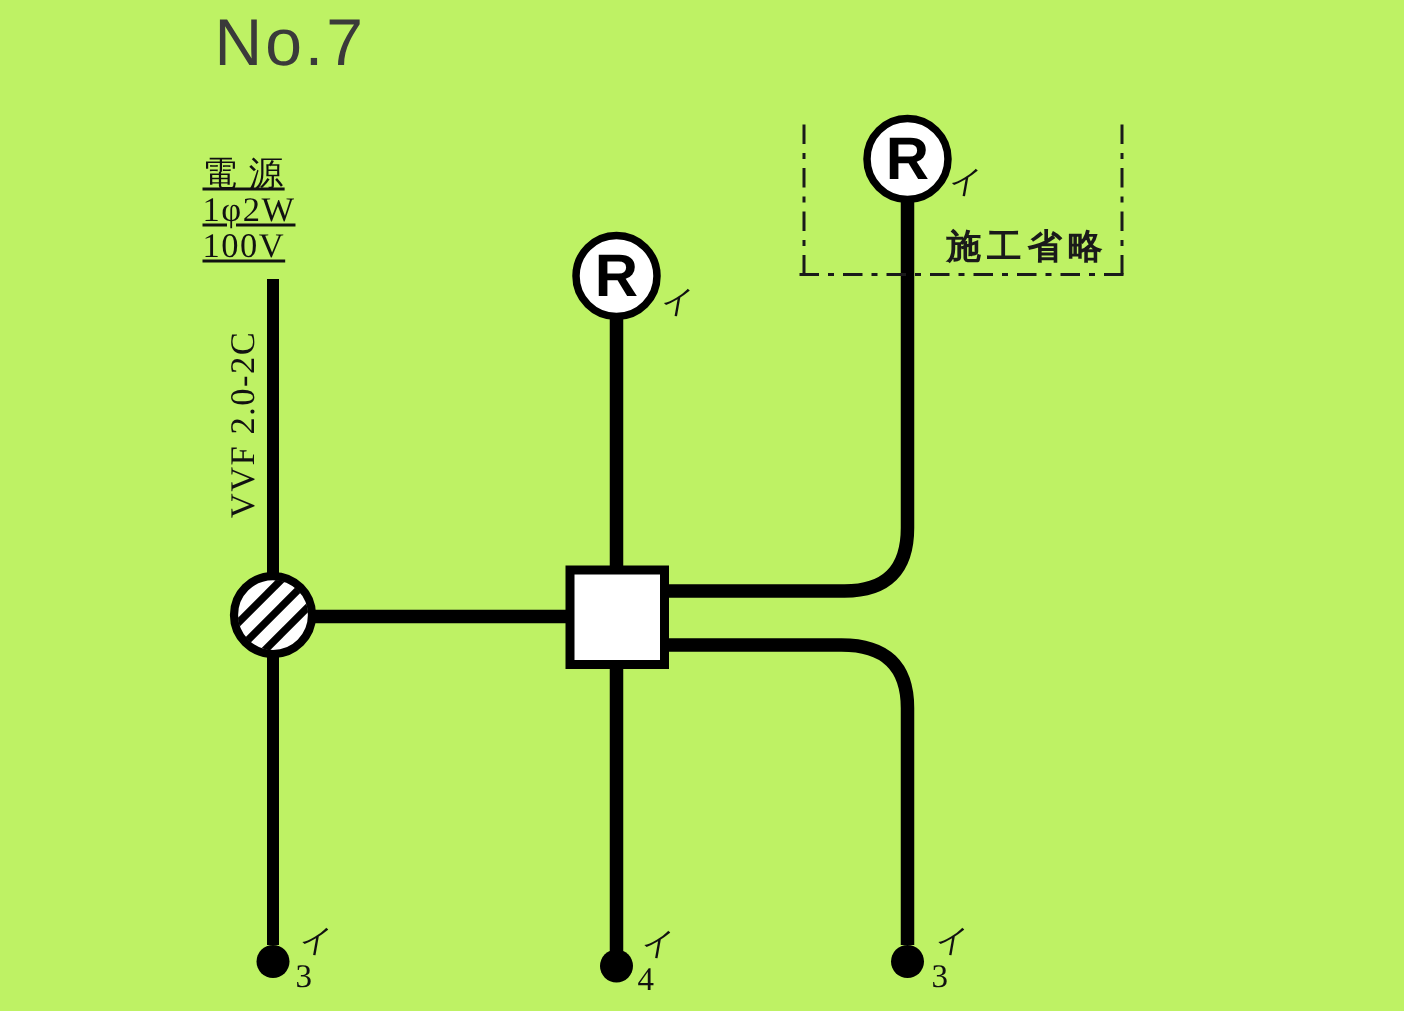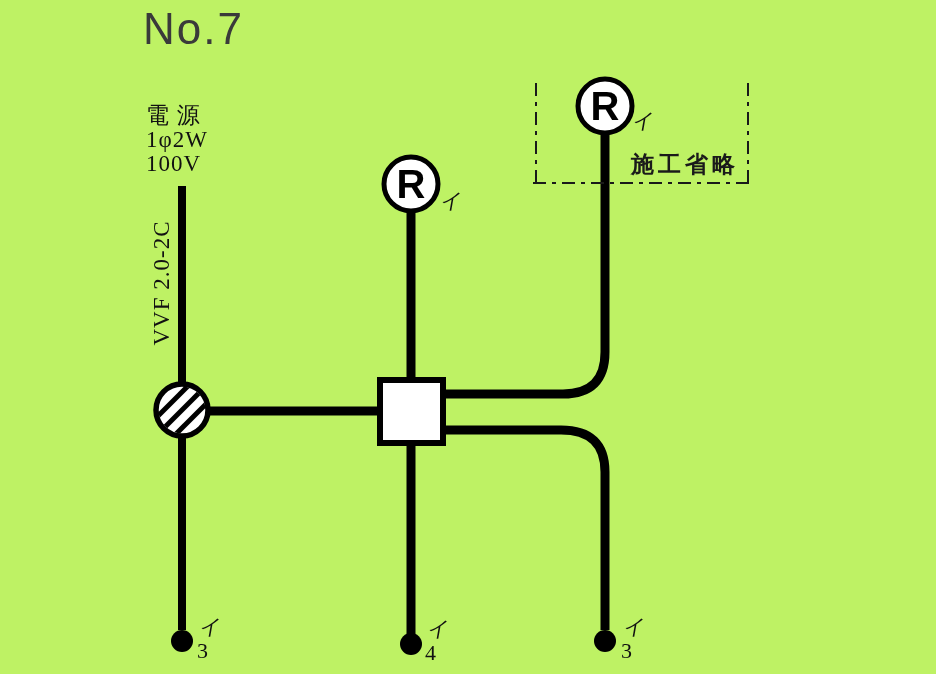--- a/index.html
+++ b/index.html
@@ -65,21 +65,21 @@
     <circle cx="411" cy="184" r="27" fill="#ffffff" stroke="#000" stroke-width="5"></circle>
     <circle cx="605" cy="106" r="27" fill="#ffffff" stroke="#000" stroke-width="5"></circle>
 
     <circle cx="182" cy="641" r="11" fill="#000"></circle>
     <circle cx="411" cy="644" r="11" fill="#000"></circle>
     <circle cx="605" cy="641" r="11" fill="#000"></circle>
   </svg>
 
   <div class="abs title" style="left:143px;top:4px;">No.7</div>
 
-  <div class="abs" style="left:146px;top:104px;">
+  <div class="abs" style="left:135px;top:104px;text-decoration:underline;">
     <div class="ptext">電 源</div>
     <div class="ptext">1φ2W</div>
     <div class="ptext">100V</div>
   </div>
 
   <div class="abs vvf" style="left:162px;top:283px;">VVF 2.0-2C</div>
 
   <div class="abs rletter" style="left:381px;top:154px;">R</div>
   <div class="abs kat" style="left:441px;top:191px;">イ</div>
 

